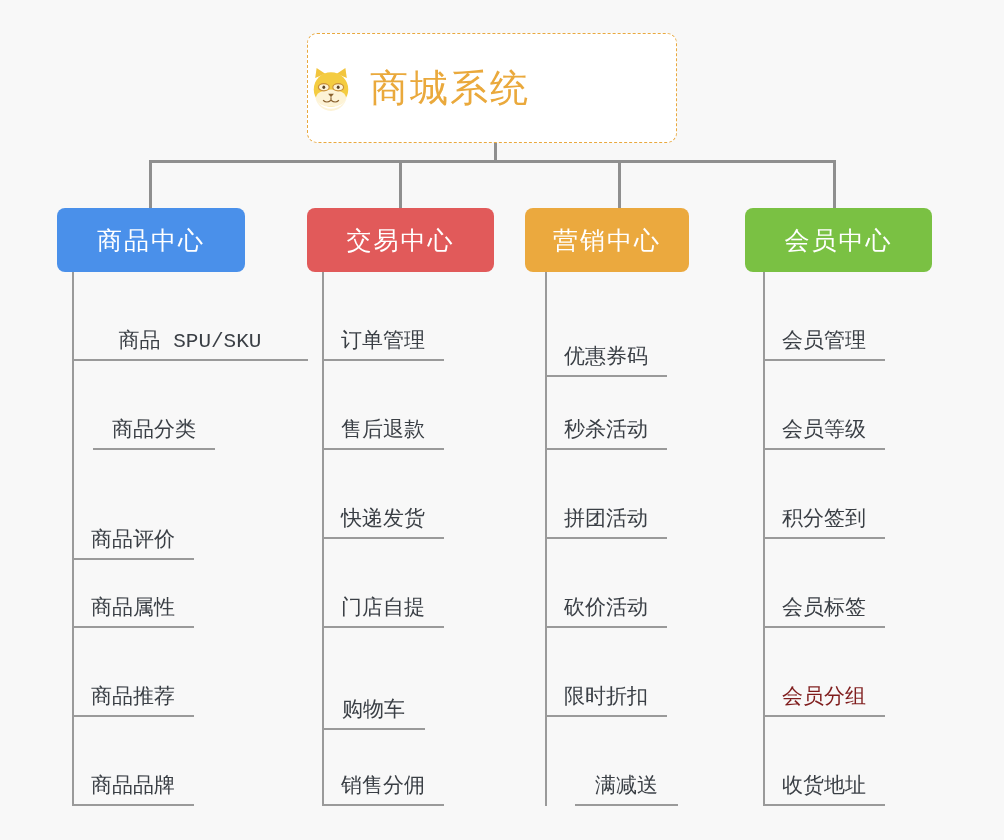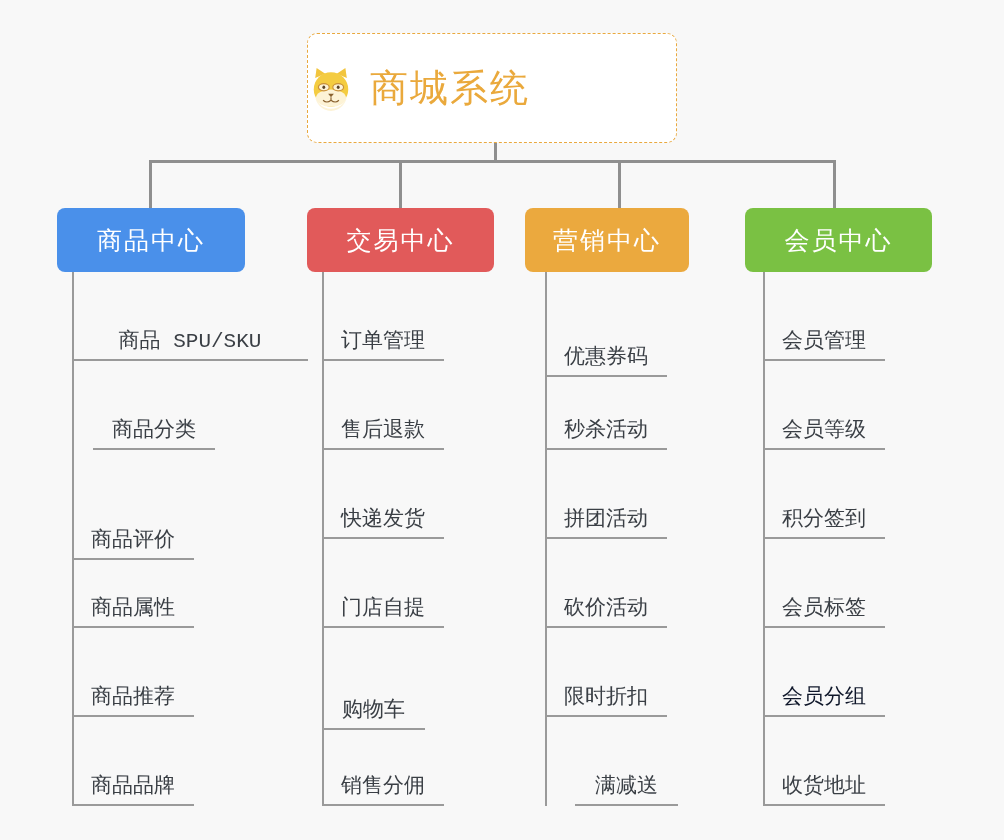--- a/index.html
+++ b/index.html
@@ -226,21 +226,21 @@
         <div class="leaf" style="top: 89px; border-bottom-color: rgb(154, 154, 154); width: 122px;">
           <span class="leaf-label" style="color: rgb(58, 63, 69);">会员等级</span>
         </div>
         <div class="leaf" style="top: 178px; border-bottom-color: rgb(154, 154, 154); width: 122px;">
           <span class="leaf-label" style="color: rgb(58, 63, 69);">积分签到</span>
         </div>
         <div class="leaf" style="top: 267px; border-bottom-color: rgb(154, 154, 154); width: 122px;">
           <span class="leaf-label" style="color: rgb(58, 63, 69);">会员标签</span>
         </div>
         <div class="leaf" style="top: 356px; border-bottom-color: rgb(154, 154, 154); width: 122px;">
-          <span class="leaf-label" style="color: #0f172a; text-align: center;">会员分组</span>
+          <span class="leaf-label" style="color: #7f1d1d; text-align: center;">会员分组</span>
         </div>
         <div class="leaf" style="top: 445px; border-bottom-color: rgb(154, 154, 154); width: 122px;">
           <span class="leaf-label" style="color: rgb(58, 63, 69);">收货地址</span>
         </div>
       </div>
     </div>
 
 </div>
 
 </body></html>

